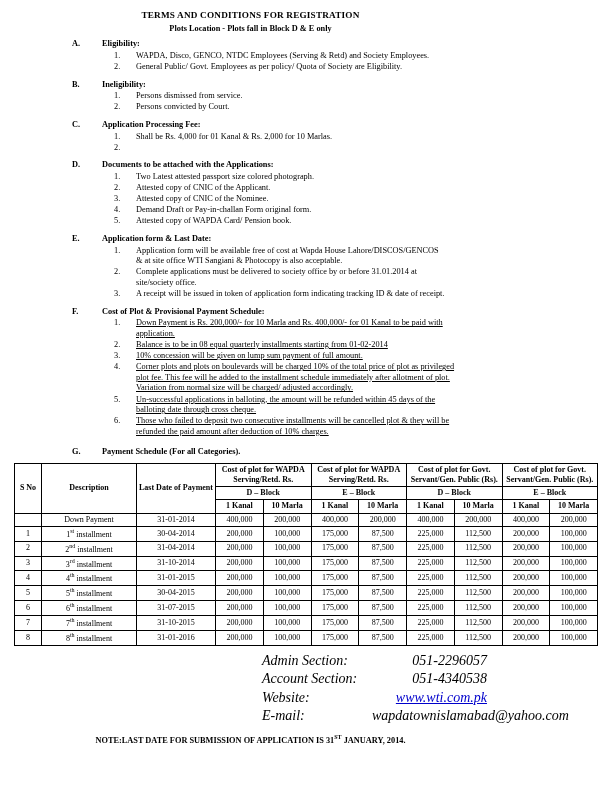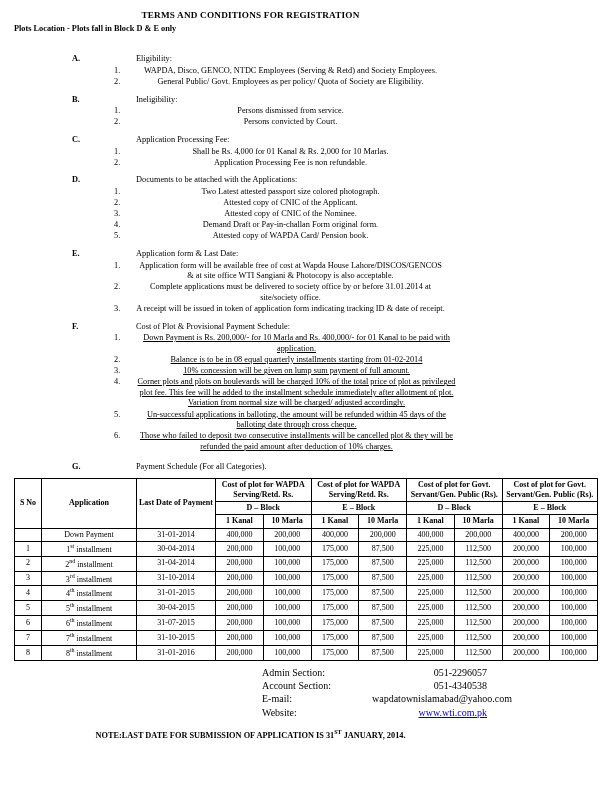--- a/index.html
+++ b/index.html
@@ -23,42 +23,42 @@
     width: 501px;
   }
   .doc-title {
     text-align: center;
     font-weight: bold;
     font-size: 9.2px;
     letter-spacing: 0.2px;
     margin-bottom: 2px;
   }
   .doc-subtitle {
+    text-align: center;
     font-weight: bold;
     font-size: 8.3px;
-    margin-bottom: 20px;
+    margin-bottom: 5px;
   }
   .section {
     margin-bottom: 2.5px;
   }
   .sec-head {
     display: flex;
     align-items: flex-start;
   }
   .sec-letter {
     width: 30px;
     flex: 0 0 30px;
     text-align: left;
     padding-left: 58px;
     font-weight: bold;
     box-sizing: content-box;
   }
   .sec-title {
-    font-weight: normal;
-    margin-left: 34px;
+    font-weight: bold;
   }
   .items {
     margin: 1px 0 0 0;
     padding: 0;
     list-style: none;
   }
   .item {
     display: flex;
     align-items: flex-start;
     margin-bottom: 0.5px;
@@ -66,21 +66,20 @@
   .item-num {
     flex: 0 0 auto;
     width: 22px;
     padding-left: 100px;
     box-sizing: content-box;
     text-align: left;
   }
   .item-text {
     flex: 1 1 auto;
     padding-right: 42px;
-    text-align: center;
   }
   .item.wide .item-text {
     padding-right: 30px;
     text-decoration: underline;
   }
   .gap {
     height: 4px;
   }
 
   
@@ -116,21 +115,22 @@
     display: flex;
     align-items: flex-start;
     margin-top: 5px;
   }
   .sec-g .sec-letter { padding-left: 58px; }
 
   
   .contacts {
     margin: 6px 0 0 0;
     padding-left: 248px;
-    font-size: 10px;
+    font-size: 14px;
+    font-style: italic;
   }
   .contact-row {
     display: flex;
     margin-bottom: 0.5px;
   }
   .contact-label {
     width: 110px;
     flex: 0 0 110px;
   }
   .contact-value { flex: 1 1 auto; text-align: right; }
@@ -193,21 +193,20 @@
           <div class="sec-letter">C.</div>
           <div class="sec-title">Application Processing Fee:</div>
         </div>
         <ul class="items">
           <li class="item">
             <span class="item-num">1.</span>
             <span class="item-text">Shall be Rs. 4,000 for 01 Kanal &amp; Rs. 2,000 for 10 Marlas.</span>
           </li>
           <li class="item">
             <span class="item-num">2.</span>
-            <span class="item-text">Application Processing Fee is non refundable.</span>
           </li>
         </ul>
         <div class="gap"></div>
       </div>
       <div class="section">
         <div class="sec-head">
           <div class="sec-letter">D.</div>
           <div class="sec-title">Documents to be attached with the Applications:</div>
         </div>
         <ul class="items">
@@ -292,21 +291,21 @@
 
   <div class="sec-g">
     <div class="sec-letter">G.</div>
     <div class="sec-title">Payment Schedule (For all Categories).</div>
   </div>
 
   <table class="schedule">
     <thead>
       <tr>
         <th class="col-sno" rowspan="3">S No</th>
-        <th class="col-desc" rowspan="3">Application</th>
+        <th class="col-desc" rowspan="3">Description</th>
         <th class="col-date" rowspan="3">Last Date of Payment</th>
         <th colspan="2">Cost of plot for WAPDA Serving/Retd. Rs.</th>
         <th colspan="2">Cost of plot for WAPDA Serving/Retd. Rs.</th>
         <th colspan="2">Cost of plot for Govt. Servant/Gen. Public (Rs).</th>
         <th colspan="2">Cost of plot for Govt. Servant/Gen. Public (Rs).</th>
       </tr>
       <tr>
         <th colspan="2">D – Block</th>
         <th colspan="2">E – Block</th>
         <th colspan="2">D – Block</th>
@@ -447,24 +446,24 @@
   <div class="contacts" id="contacts-container">
       <div class="contact-row">
         <div class="contact-label">Admin Section:</div>
         <div class="contact-value">051-2296057</div>
       </div>
       <div class="contact-row">
         <div class="contact-label">Account Section:</div>
         <div class="contact-value">051-4340538</div>
       </div>
       <div class="contact-row">
+        <div class="contact-label">Website:</div>
+        <div class="contact-value link">www.wti.com.pk</div>
+      </div>
+      <div class="contact-row">
         <div class="contact-label">E-mail:</div>
         <div class="contact-value">wapdatownislamabad@yahoo.com</div>
       </div>
-      <div class="contact-row">
-        <div class="contact-label">Website:</div>
-        <div class="contact-value link">www.wti.com.pk</div>
-      </div>
     </div>
 
   <div class="note"><span>NOTE:LAST DATE FOR SUBMISSION OF APPLICATION IS 31</span><sup>ST</sup><span> JANUARY, 2014.</span></div>
 
 </div>
 
 </body></html>

